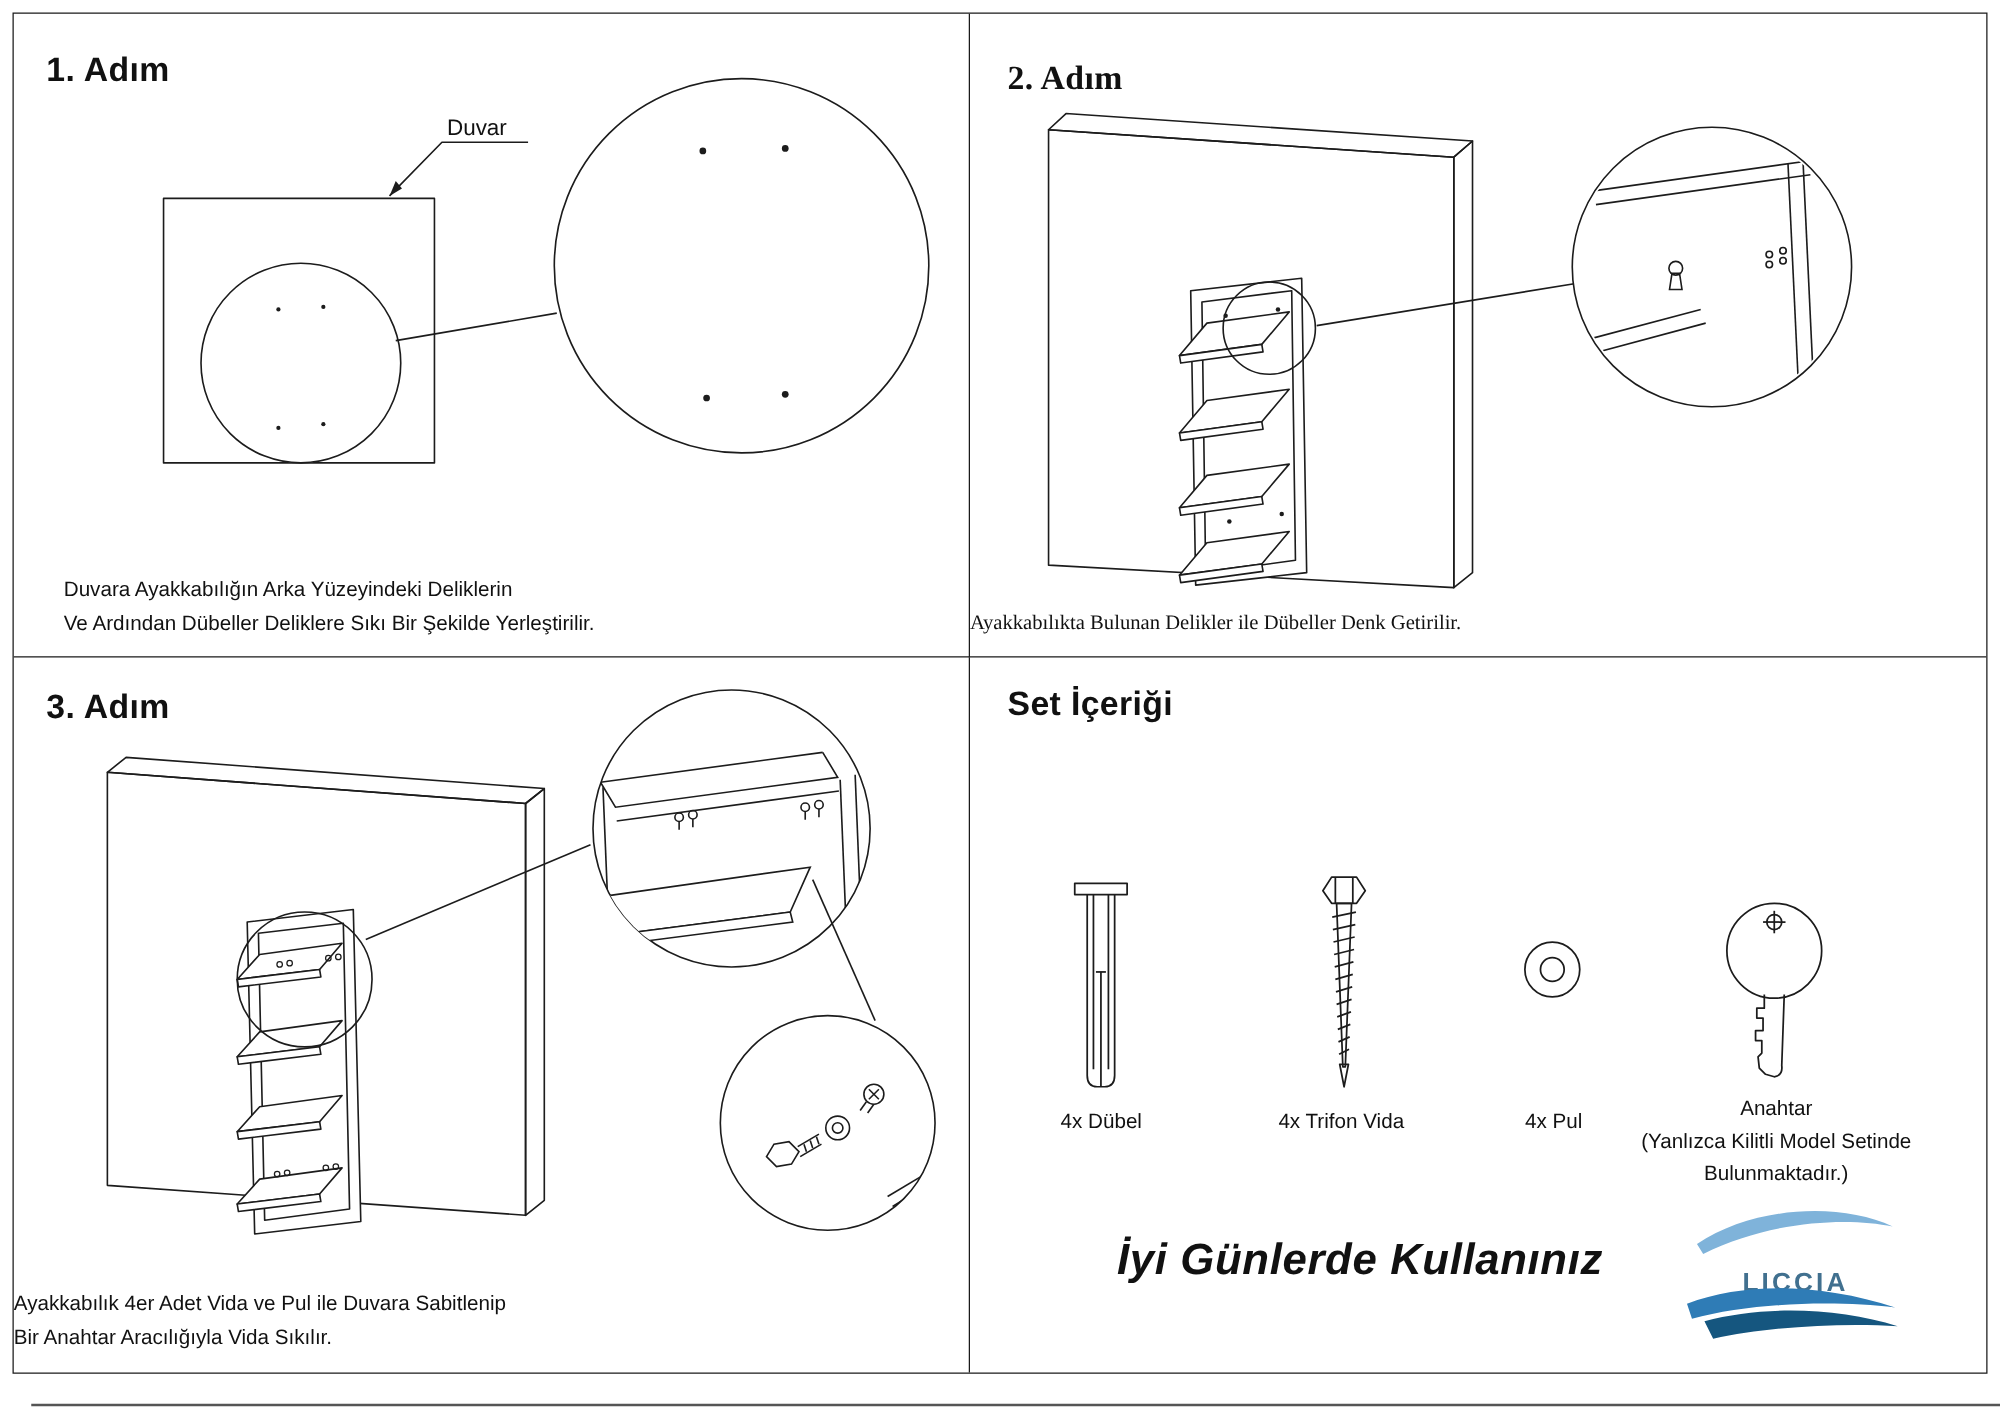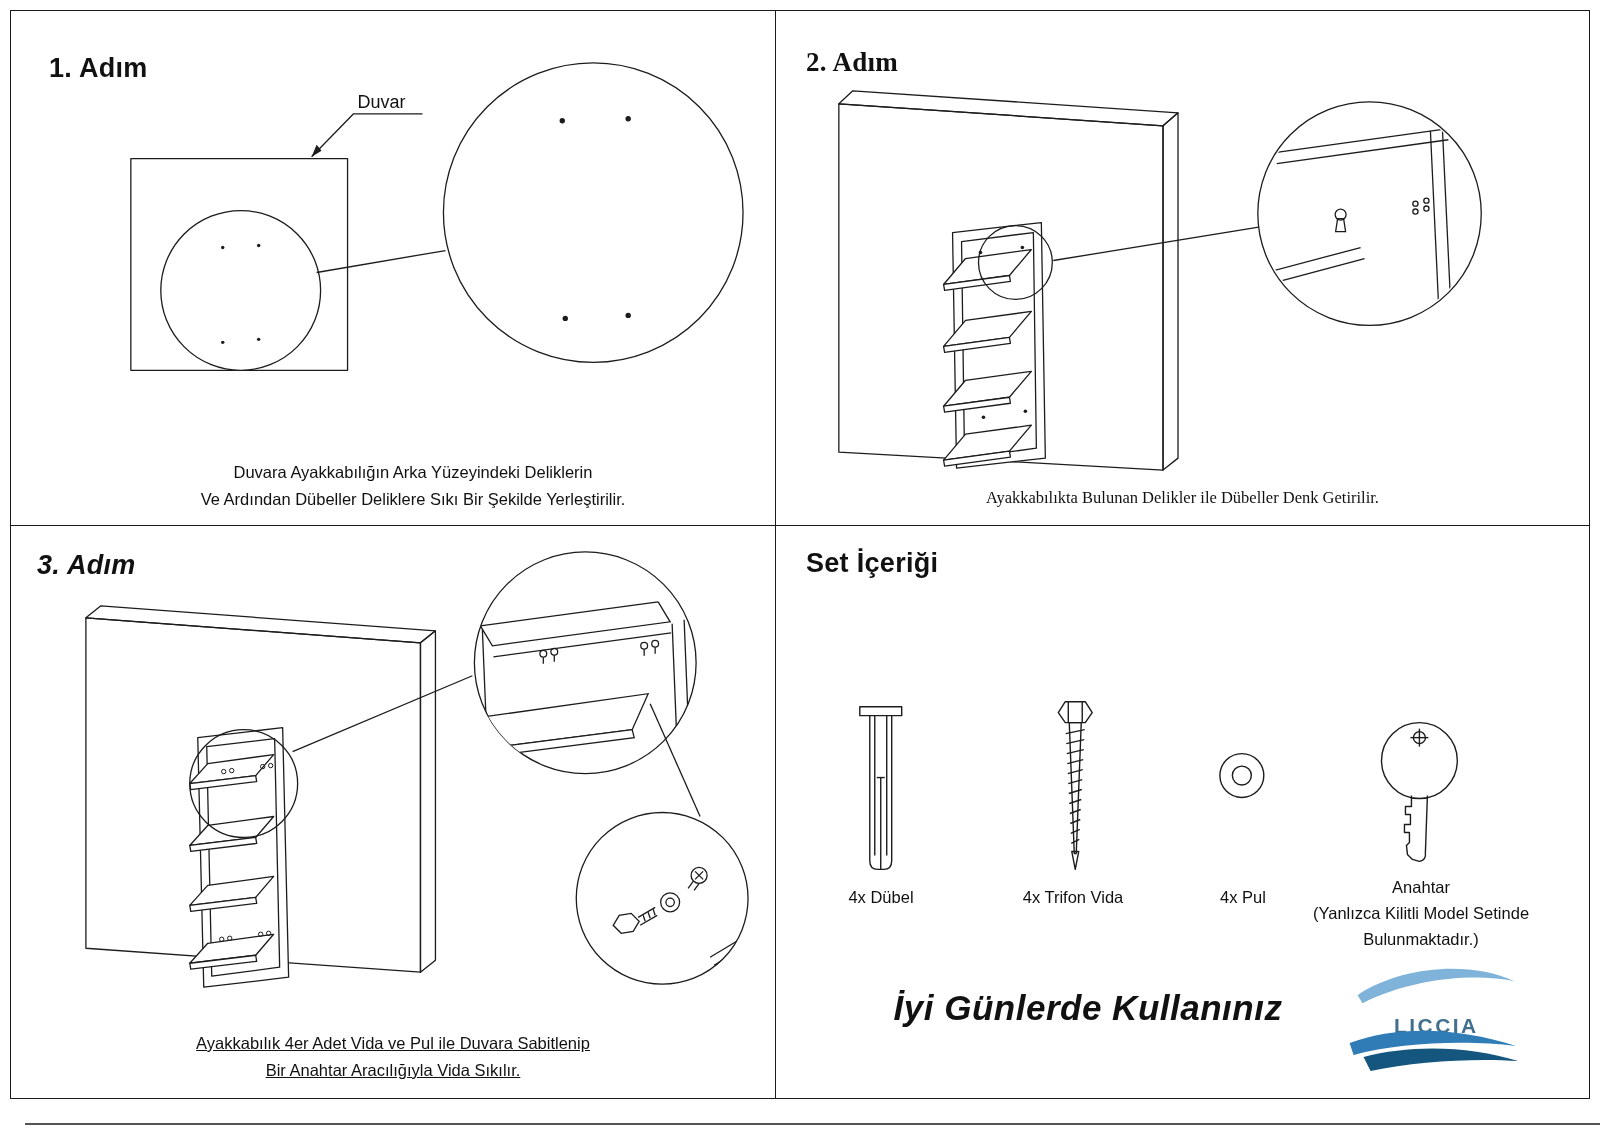--- a/index.html
+++ b/index.html
@@ -7,29 +7,29 @@
               font-family:"Liberation Sans", sans-serif; }
   .sheet { position:relative; width:1600px; height:1132px; background:#fff; overflow:hidden; }
   .frame { position:absolute; left:10px; top:10px; width:1580px; height:1089px;
            border:1.5px solid #1a1a1a; display:grid;
            grid-template-columns:765px 1fr; grid-template-rows:515px 1fr; background:#fff; }
   .quadrant { position:relative; }
   .q1 { border-right:1.5px solid #1a1a1a; border-bottom:1.5px solid #1a1a1a; }
   .q2 { border-bottom:1.5px solid #1a1a1a;font-family:Liberation Serif, serif; }
   .q3 { border-right:1.5px solid #1a1a1a; }
   .section-title { position:absolute; font-size:27px; font-weight:bold; letter-spacing:0.3px; z-index:3; }
-  .q1 .section-title { left:26px; top:42px;margin-left:12px; }
+  .q1 .section-title { left:26px; top:30px; }
   .q2 .section-title { left:30px; top:36px; }
-  .q3 .section-title { left:26px; top:24px;font-style:italic; }
+  .q3 .section-title { left:26px; top:24px; }
   .q4 .section-title { left:30px; top:22px; }
   svg.illus { position:absolute; inset:0; width:100%; height:100%; z-index:1; }
-  .caption { position:absolute; text-align:center; font-size:16.5px; line-height:27px; z-index:2; }
+  .caption { position:absolute; font-size:16.5px; line-height:27px; z-index:2; }
   .caption-q1 { left:40px; right:0; bottom:12px; }
   .caption-q2 { left:0; right:0; bottom:14px;margin-top:34px; }
-  .caption-q3 { left:0; right:0; bottom:14px;text-decoration:underline; }
+  .caption-q3 { left:0; right:0; bottom:14px; }
   .item-label { position:absolute; top:362px; transform:translateX(-50%); font-size:16.5px;
                 text-align:center; white-space:nowrap; z-index:2; }
   .key-label { top:348px; line-height:26px; }
   .farewell { position:absolute; left:312px; top:462px; transform:translateX(-50%);
               font-size:35px; font-weight:bold; font-style:italic; white-space:nowrap;
               letter-spacing:0.5px; z-index:2; }
   .bottom-line { position:absolute; left:25px; top:1123px; width:1575px; height:1.5px; background:#555; }
 </style>
 </head>
 <body>

